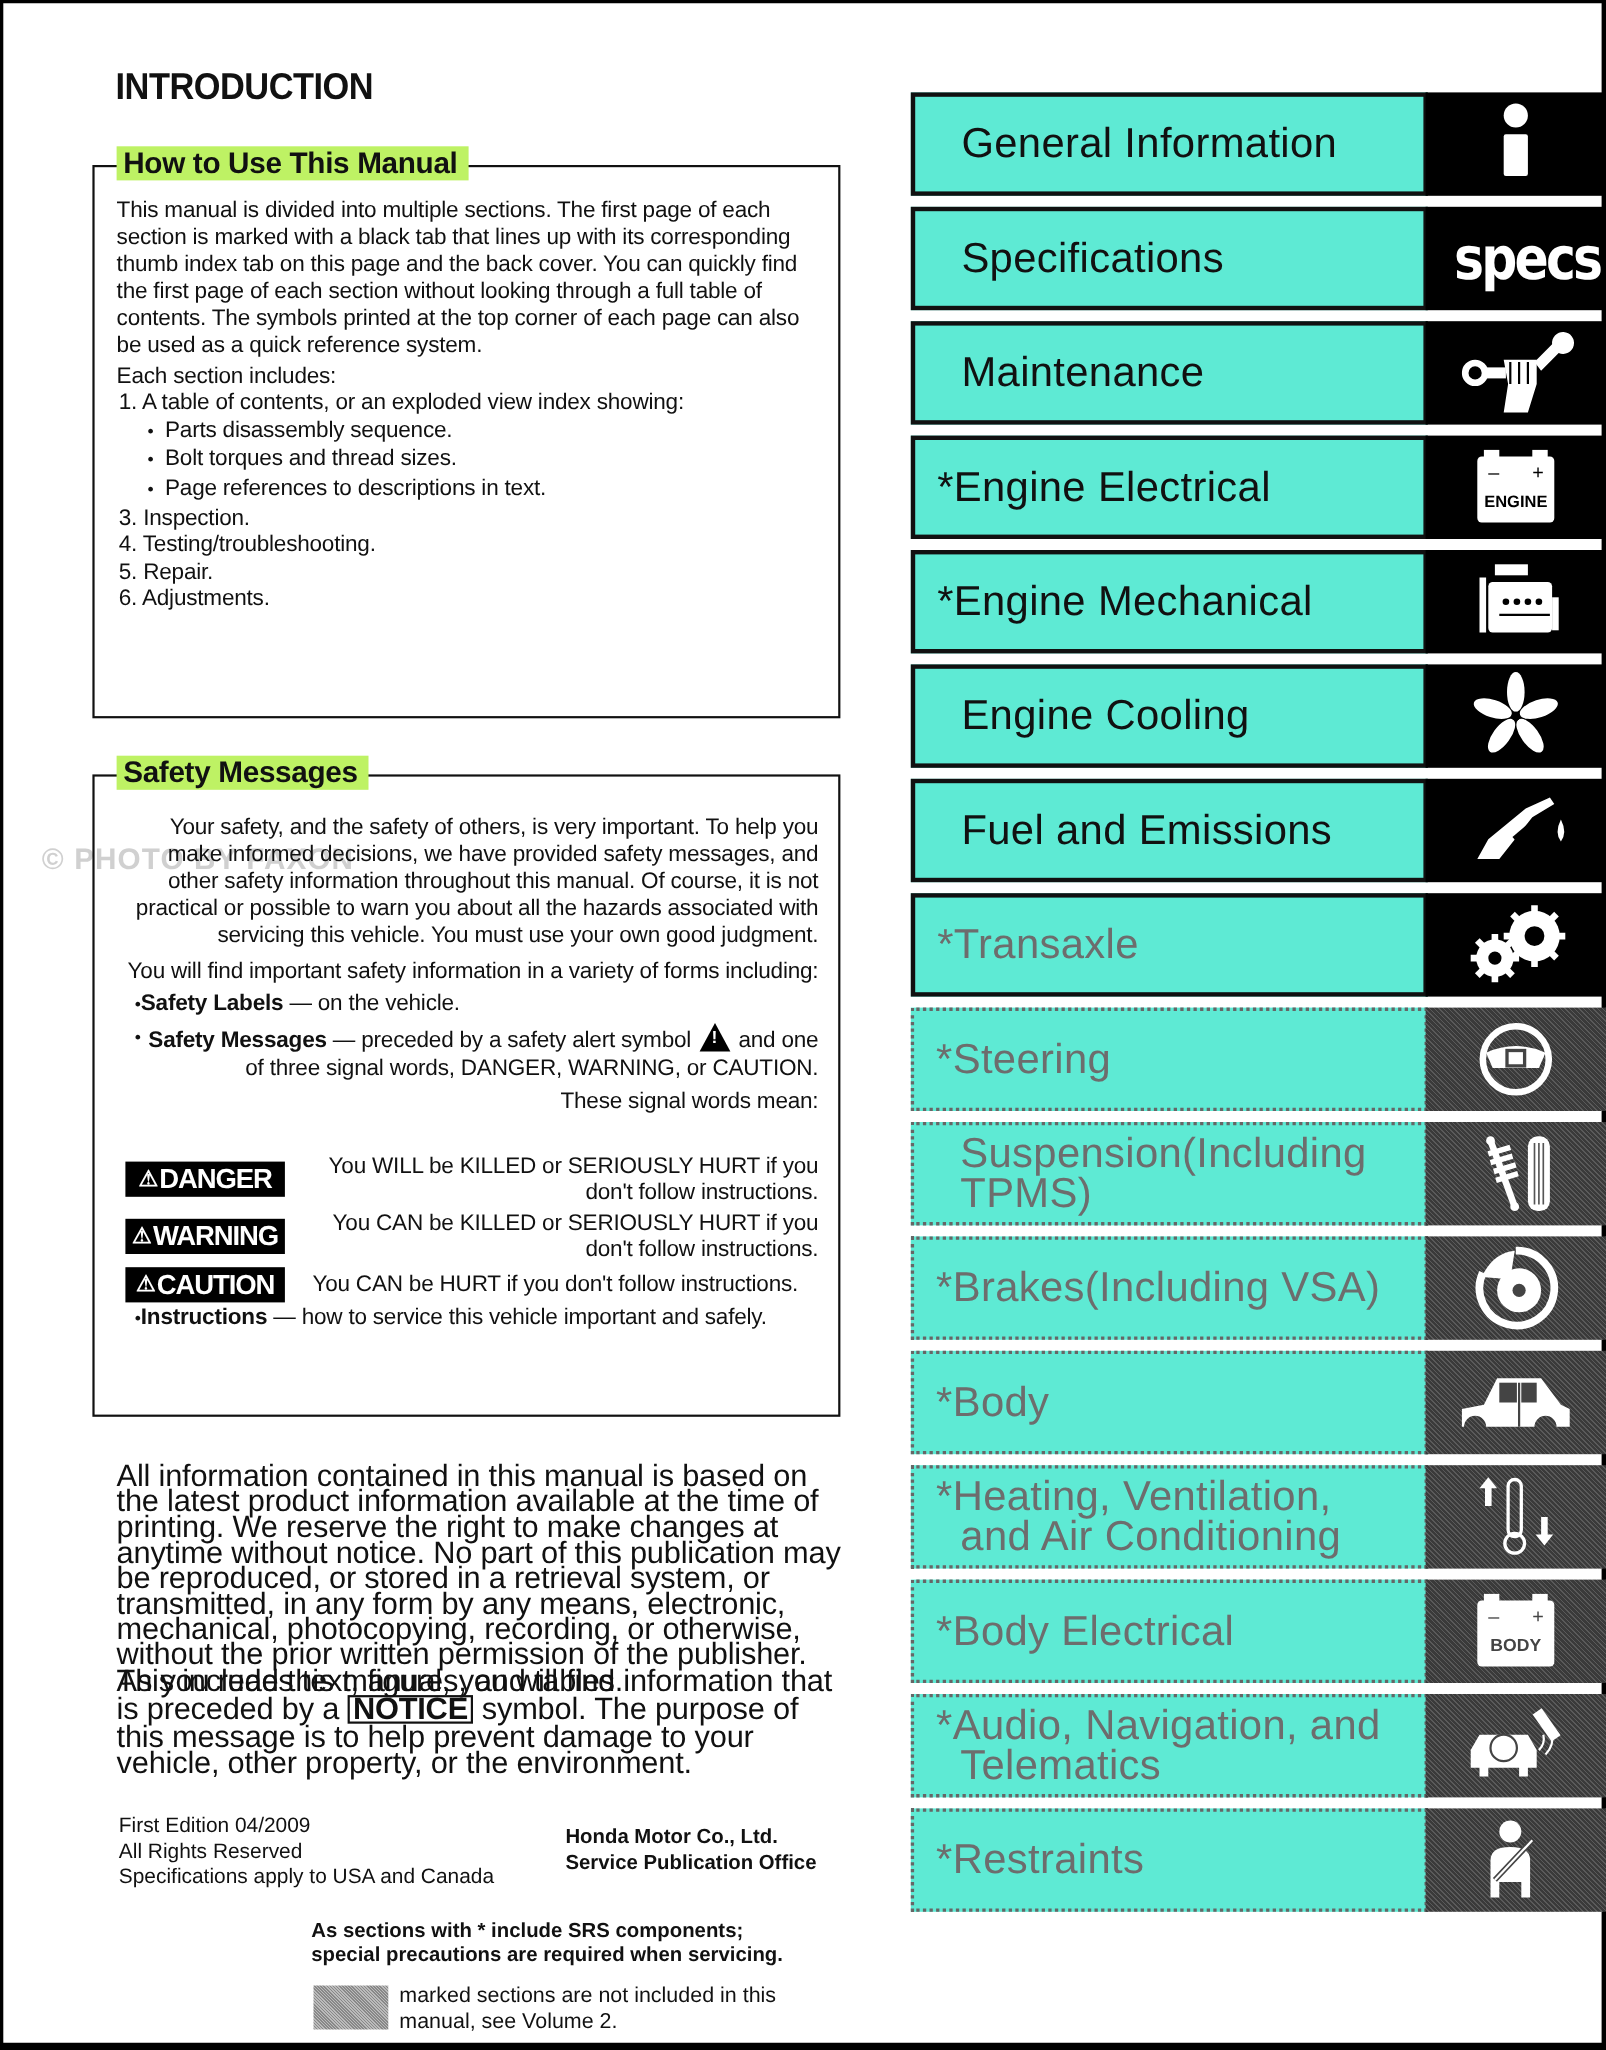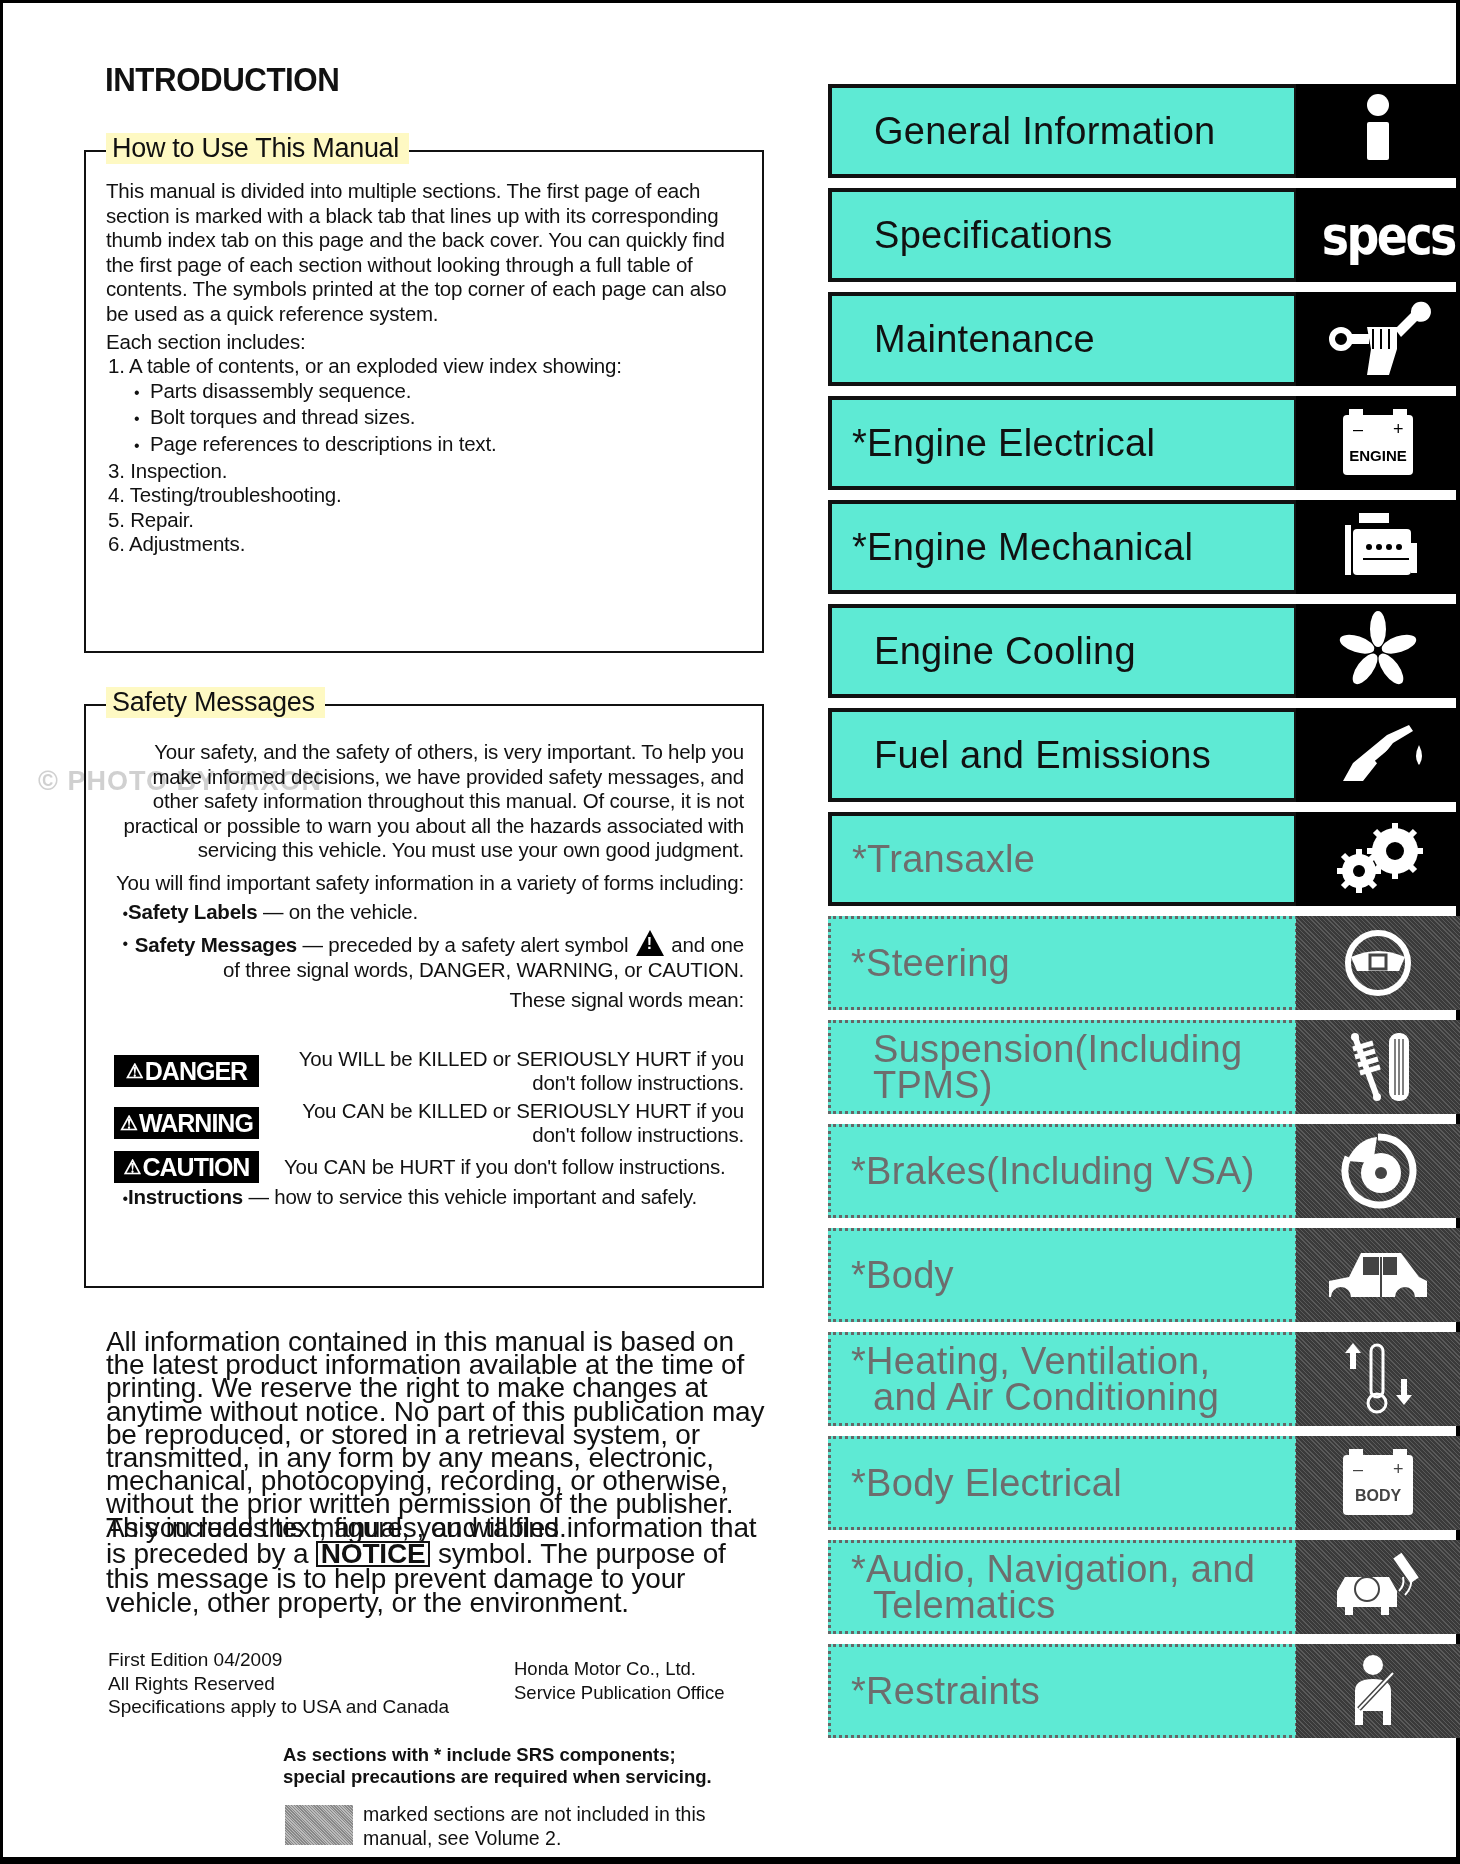--- a/index.html
+++ b/index.html
@@ -5,21 +5,21 @@
   * { box-sizing: border-box; margin: 0; padding: 0; }
   html, body { width: 1460px; height: 1864px; background: #fff; overflow: hidden; }
   body { font-family: "Liberation Sans", sans-serif; color: #111; position: relative; }
 
   .page-frame { position: absolute; left: 0; top: 0; width: 1460px; height: 1864px;
     border-left: 3px solid #000; border-top: 3px solid #000; border-right: 4px solid #000; border-bottom: 7px solid #000; pointer-events: none; }
 
   .title { position: absolute; left: 105px; top: 60px; font-size: 34px; font-weight: bold; letter-spacing: -0.5px; transform: scaleX(0.92); transform-origin: left; }
 
   .box { position: absolute; left: 84px; width: 680px; border: 2px solid #111; }
-  .box-heading { position: absolute; top: -19px; left: 20px; background: #fef9c3; padding: 0 10px 0 6px; font-size: 27px; font-weight: normal; letter-spacing: -0.3px; }
+  .box-heading { position: absolute; top: -19px; left: 20px; background: #bef264; padding: 0 10px 0 6px; font-size: 27px; font-weight: bold; letter-spacing: -0.3px; }
   .box-body { font-size: 20.5px; line-height: 24.6px; padding: 27px 18px 10px 20px; letter-spacing: -0.2px; }
   .box-body p { margin: 0; }
   .list-num { padding-left: 2px; margin-top: 4px; }
   .list-bullet { padding-left: 28px; margin-top: 4px; }
   .list-bullet::before { content: "•"; display: inline-block; width: 16px; font-size: 16px; }
   .gap { height: 8px; }
   .bul { padding-left: 0; margin-top: 4px; display: flex; }
   .bul .dot { width: 22px; flex: none; font-size: 16px; padding-top: 2px; }
   .bold { font-weight: bold; }
   .alert-tri { display: inline-block; width: 0; height: 0; border-left: 14px solid transparent; border-right: 14px solid transparent; border-bottom: 26px solid #000; vertical-align: -4px; position: relative; margin: 0 2px; }
@@ -28,21 +28,21 @@
   .signal-row { display: flex; align-items: center; margin-left: 8px; margin-top: 4px; }
   .signal-row:first-of-type { margin-top: 0; }
   .signal-badge { flex: none; width: 145px; height: 32px; background: #000; color: #fff; font-weight: bold; font-size: 25px; display: flex; align-items: center; justify-content: center; margin-right: 25px; letter-spacing: -1px; }
   .signal-badge .tri { font-size: 20px; margin-right: 2px; }
   .signal-text { font-size: 20.5px; line-height: 24px; }
 
   .para { position: absolute; left: 106px; width: 660px; font-size: 28px; line-height: 23.2px; letter-spacing: -0.2px; }
   .notice { display: inline-block; border: 2px solid #111; font-weight: bold; padding: 0 3px; line-height: 22px; }
 
   .footer-left { position: absolute; left: 108px; top: 1648px; font-size: 19px; line-height: 23.5px; }
-  .footer-right { position: absolute; left: 514px; top: 1657px; font-size: 18.5px; line-height: 24px; font-weight: normal; }
+  .footer-right { position: absolute; left: 514px; top: 1657px; font-size: 18.5px; line-height: 24px; font-weight: bold; }
   .srs-note { position: absolute; left: 283px; top: 1744px; font-size: 18.5px; line-height: 22px; font-weight: bold; }
   .legend-note { position: absolute; left: 285px; top: 1802px; display: flex; align-items: flex-start; }
   .legend-swatch { width: 68px; height: 40px; background: repeating-linear-gradient(45deg, #888 0 1px, #bbb 1px 2px); margin-right: 10px; margin-top: 3px; }
   .legend-text { font-size: 19.5px; line-height: 24px; }
 
   .watermark { position: absolute; left: 38px; top: 766px; font-size: 27px; font-weight: bold; color: rgba(170,170,170,0.55); letter-spacing: 1px; pointer-events: none; }
 
   .tabs { position: absolute; left: 828px; top: 84px; }
   .tab { position: absolute; left: 0; width: 632px; height: 94px; }
   .tab-label-box { position: absolute; left: 0; top: 0; width: 470px; height: 94px; border: 4px solid #111; background: #5eead4; display: flex; align-items: center; padding-left: 42px; }

